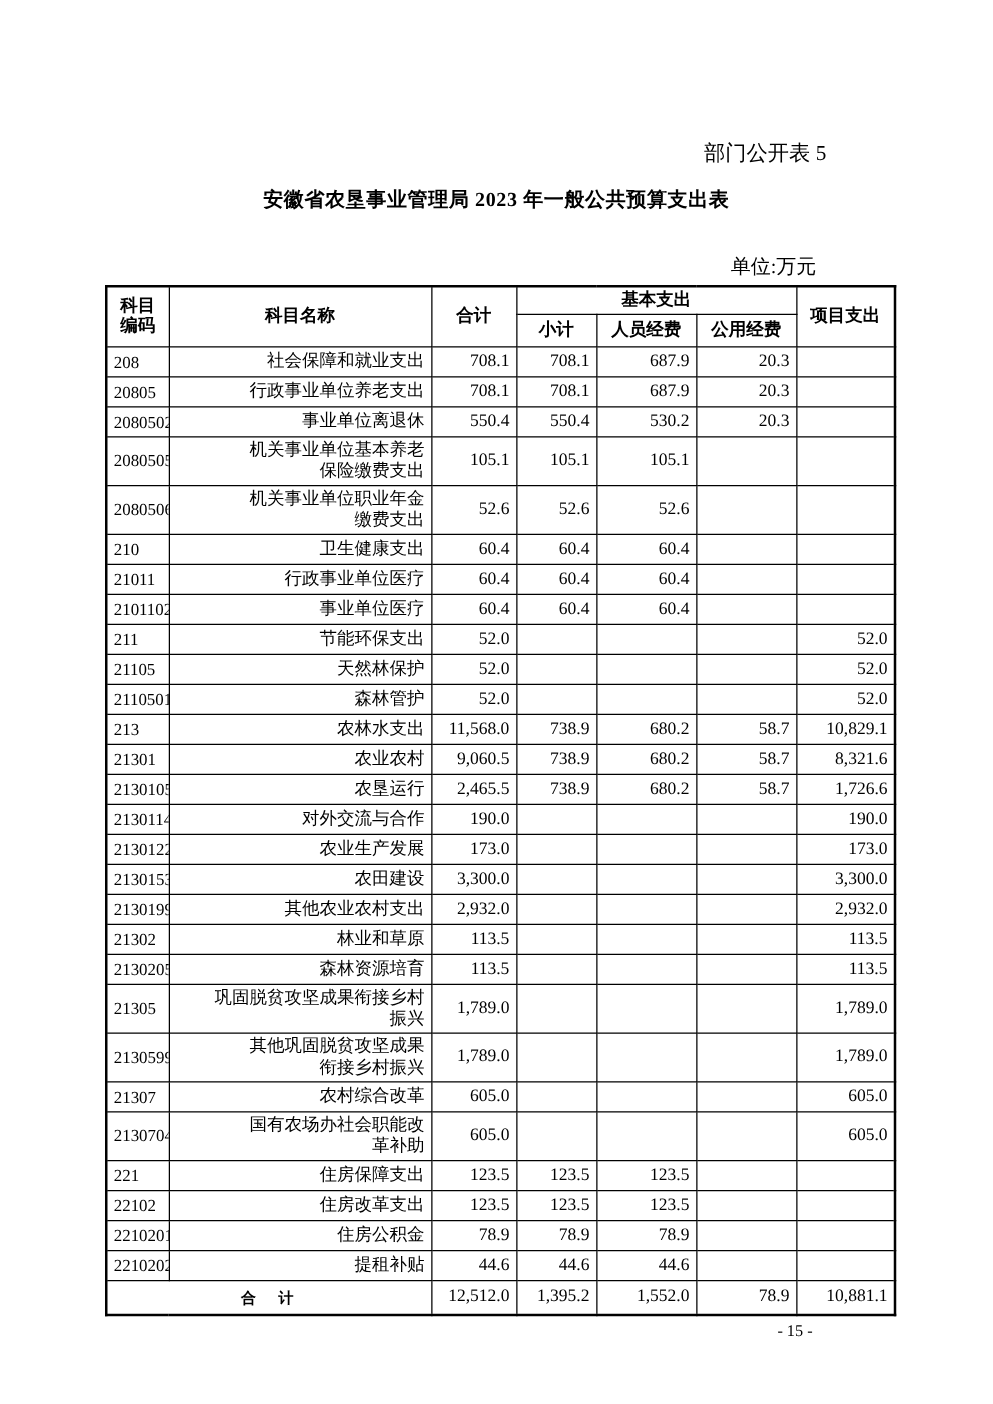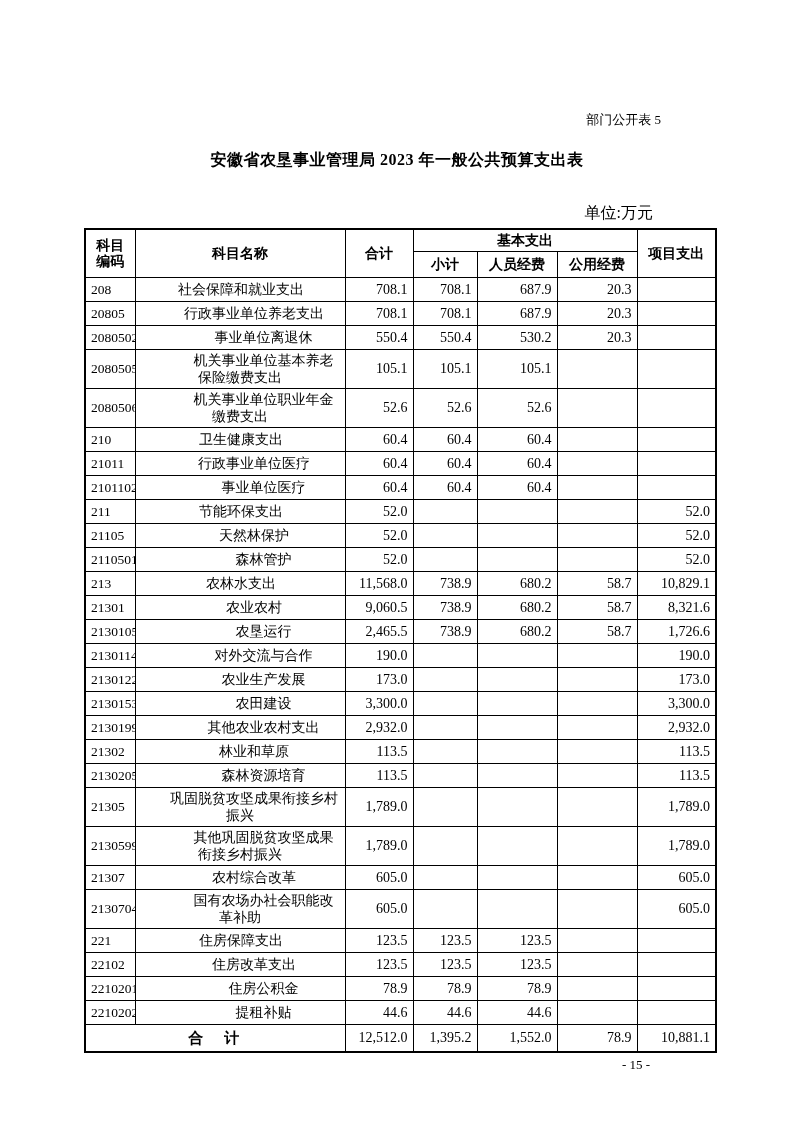--- a/index.html
+++ b/index.html
@@ -2,21 +2,21 @@
 <html><head>
 <meta charset="utf-8">
 <style>
   html,body{margin:0;padding:0;}
   body{
     width:794px;height:1123px;background:#ffffff;color:#000;
     font-family:"Liberation Serif","DejaVu Serif",serif;
     position:relative;overflow:hidden;
   }
   .page{position:absolute;inset:0;}
-  .doc-label{position:absolute;top:111px;right:133px;font-size:13px;}
+  .doc-label{position:absolute;top:111px;right:133px;font-size:17px;}
   .title{
     position:absolute;top:150px;left:0;width:100%;margin:0;
     text-align:center;font-size:16px;font-weight:bold;letter-spacing:0.5px;
   }
   .unit-label{position:absolute;top:203px;right:141px;font-size:16px;}
   table.budget{
     position:absolute;top:228px;left:84px;width:631px;
     border-collapse:collapse;table-layout:fixed;
     border:2px solid #000;
   }
@@ -24,28 +24,28 @@
     border:1px solid #000;padding:0;overflow:hidden;
     font-size:14px;vertical-align:middle;
   }
   .budget thead th{
     font-weight:bold;text-align:center;font-size:14px;line-height:17px;
   }
   .budget thead tr.h1 th{height:21px;}
   .budget thead tr.h2 th{height:25px;}
   .blk{display:block;line-height:16px;}
   td.code{text-align:left;padding-left:5px;height:23px;font-size:13.5px;}
-  td.name{text-align:center;padding:2px 5px;line-height:17px;}
+  td.name{text-align:right;padding:2px 5px;line-height:17px;}
   td.name.lv1{text-indent:2px;}
   td.name.lv2{text-indent:28px;}
   td.name.lv3{text-indent:47px;}
   td.num{text-align:right;padding-right:5px;}
   .budget tfoot td{height:26px;}
   td.total-label{
-    text-align:center;font-weight:bold;font-size:15px;letter-spacing:3px;
+    text-align:center;font-weight:bold;font-size:12px;letter-spacing:3px;
   }
   .page-number{
     position:absolute;top:1033px;left:600px;width:72px;
     text-align:center;font-size:13px;margin-top:24px;
   }
 </style>
 </head>
 <body>
 
 <div class="page">

